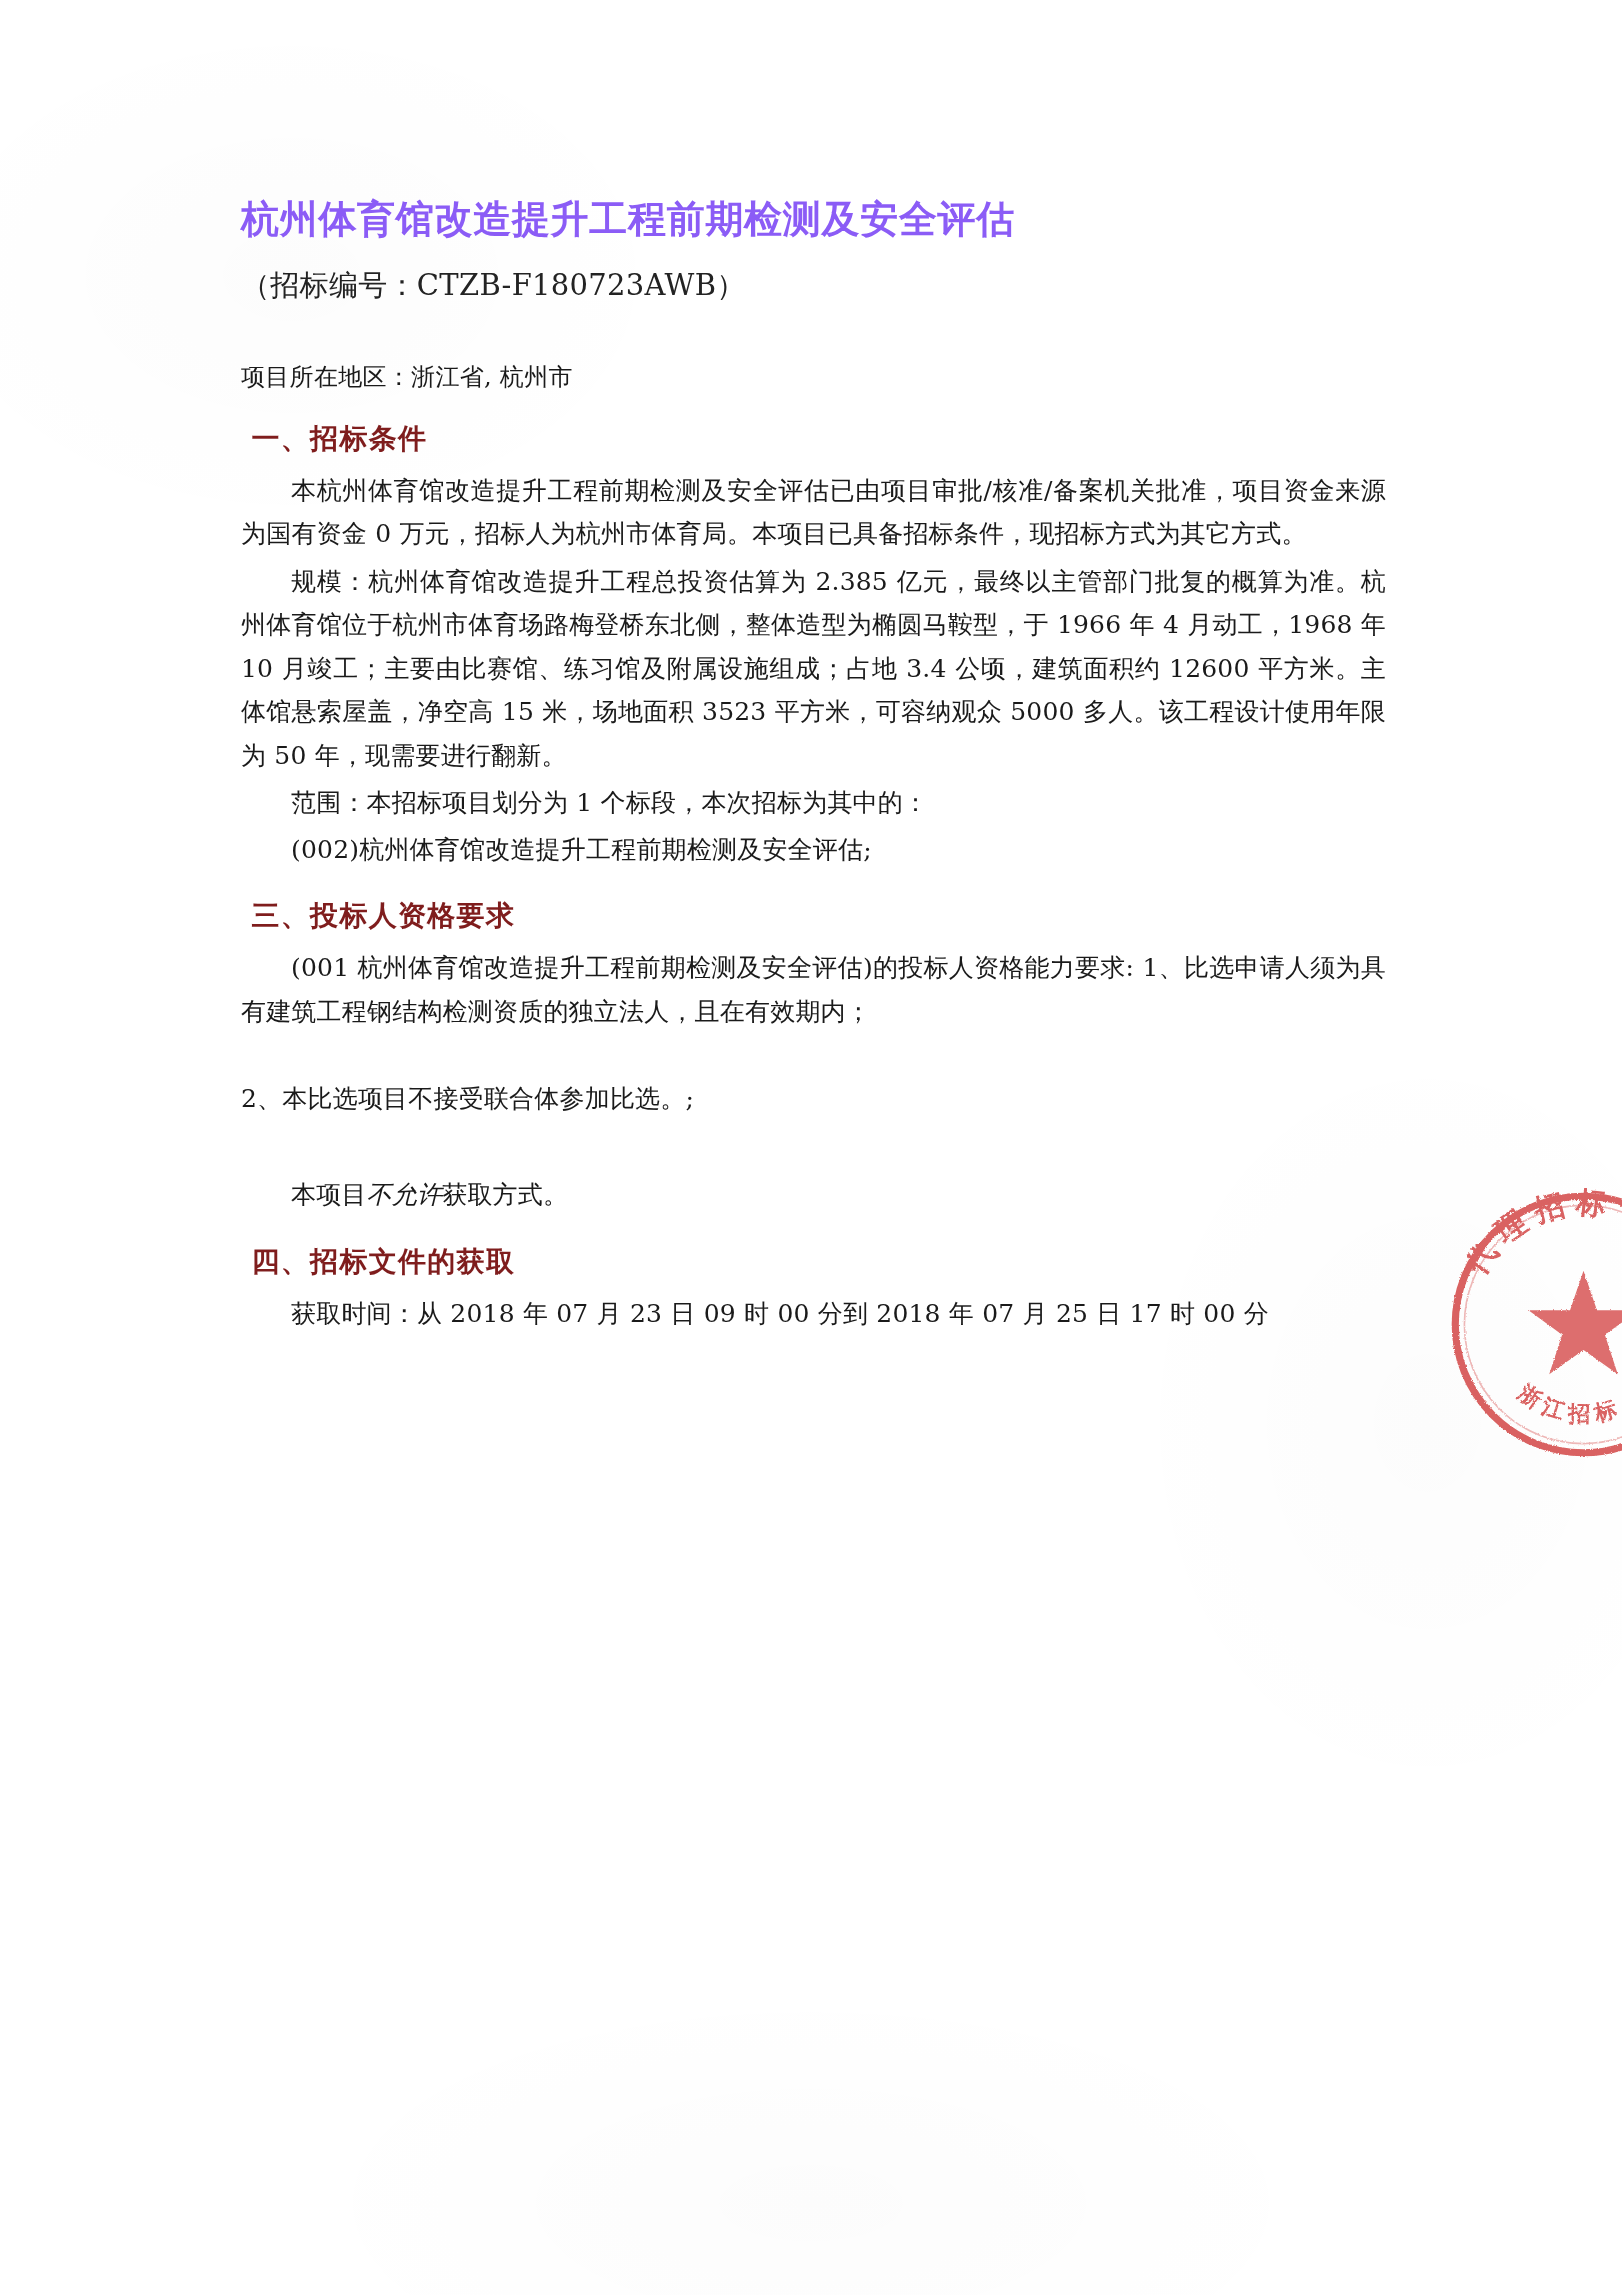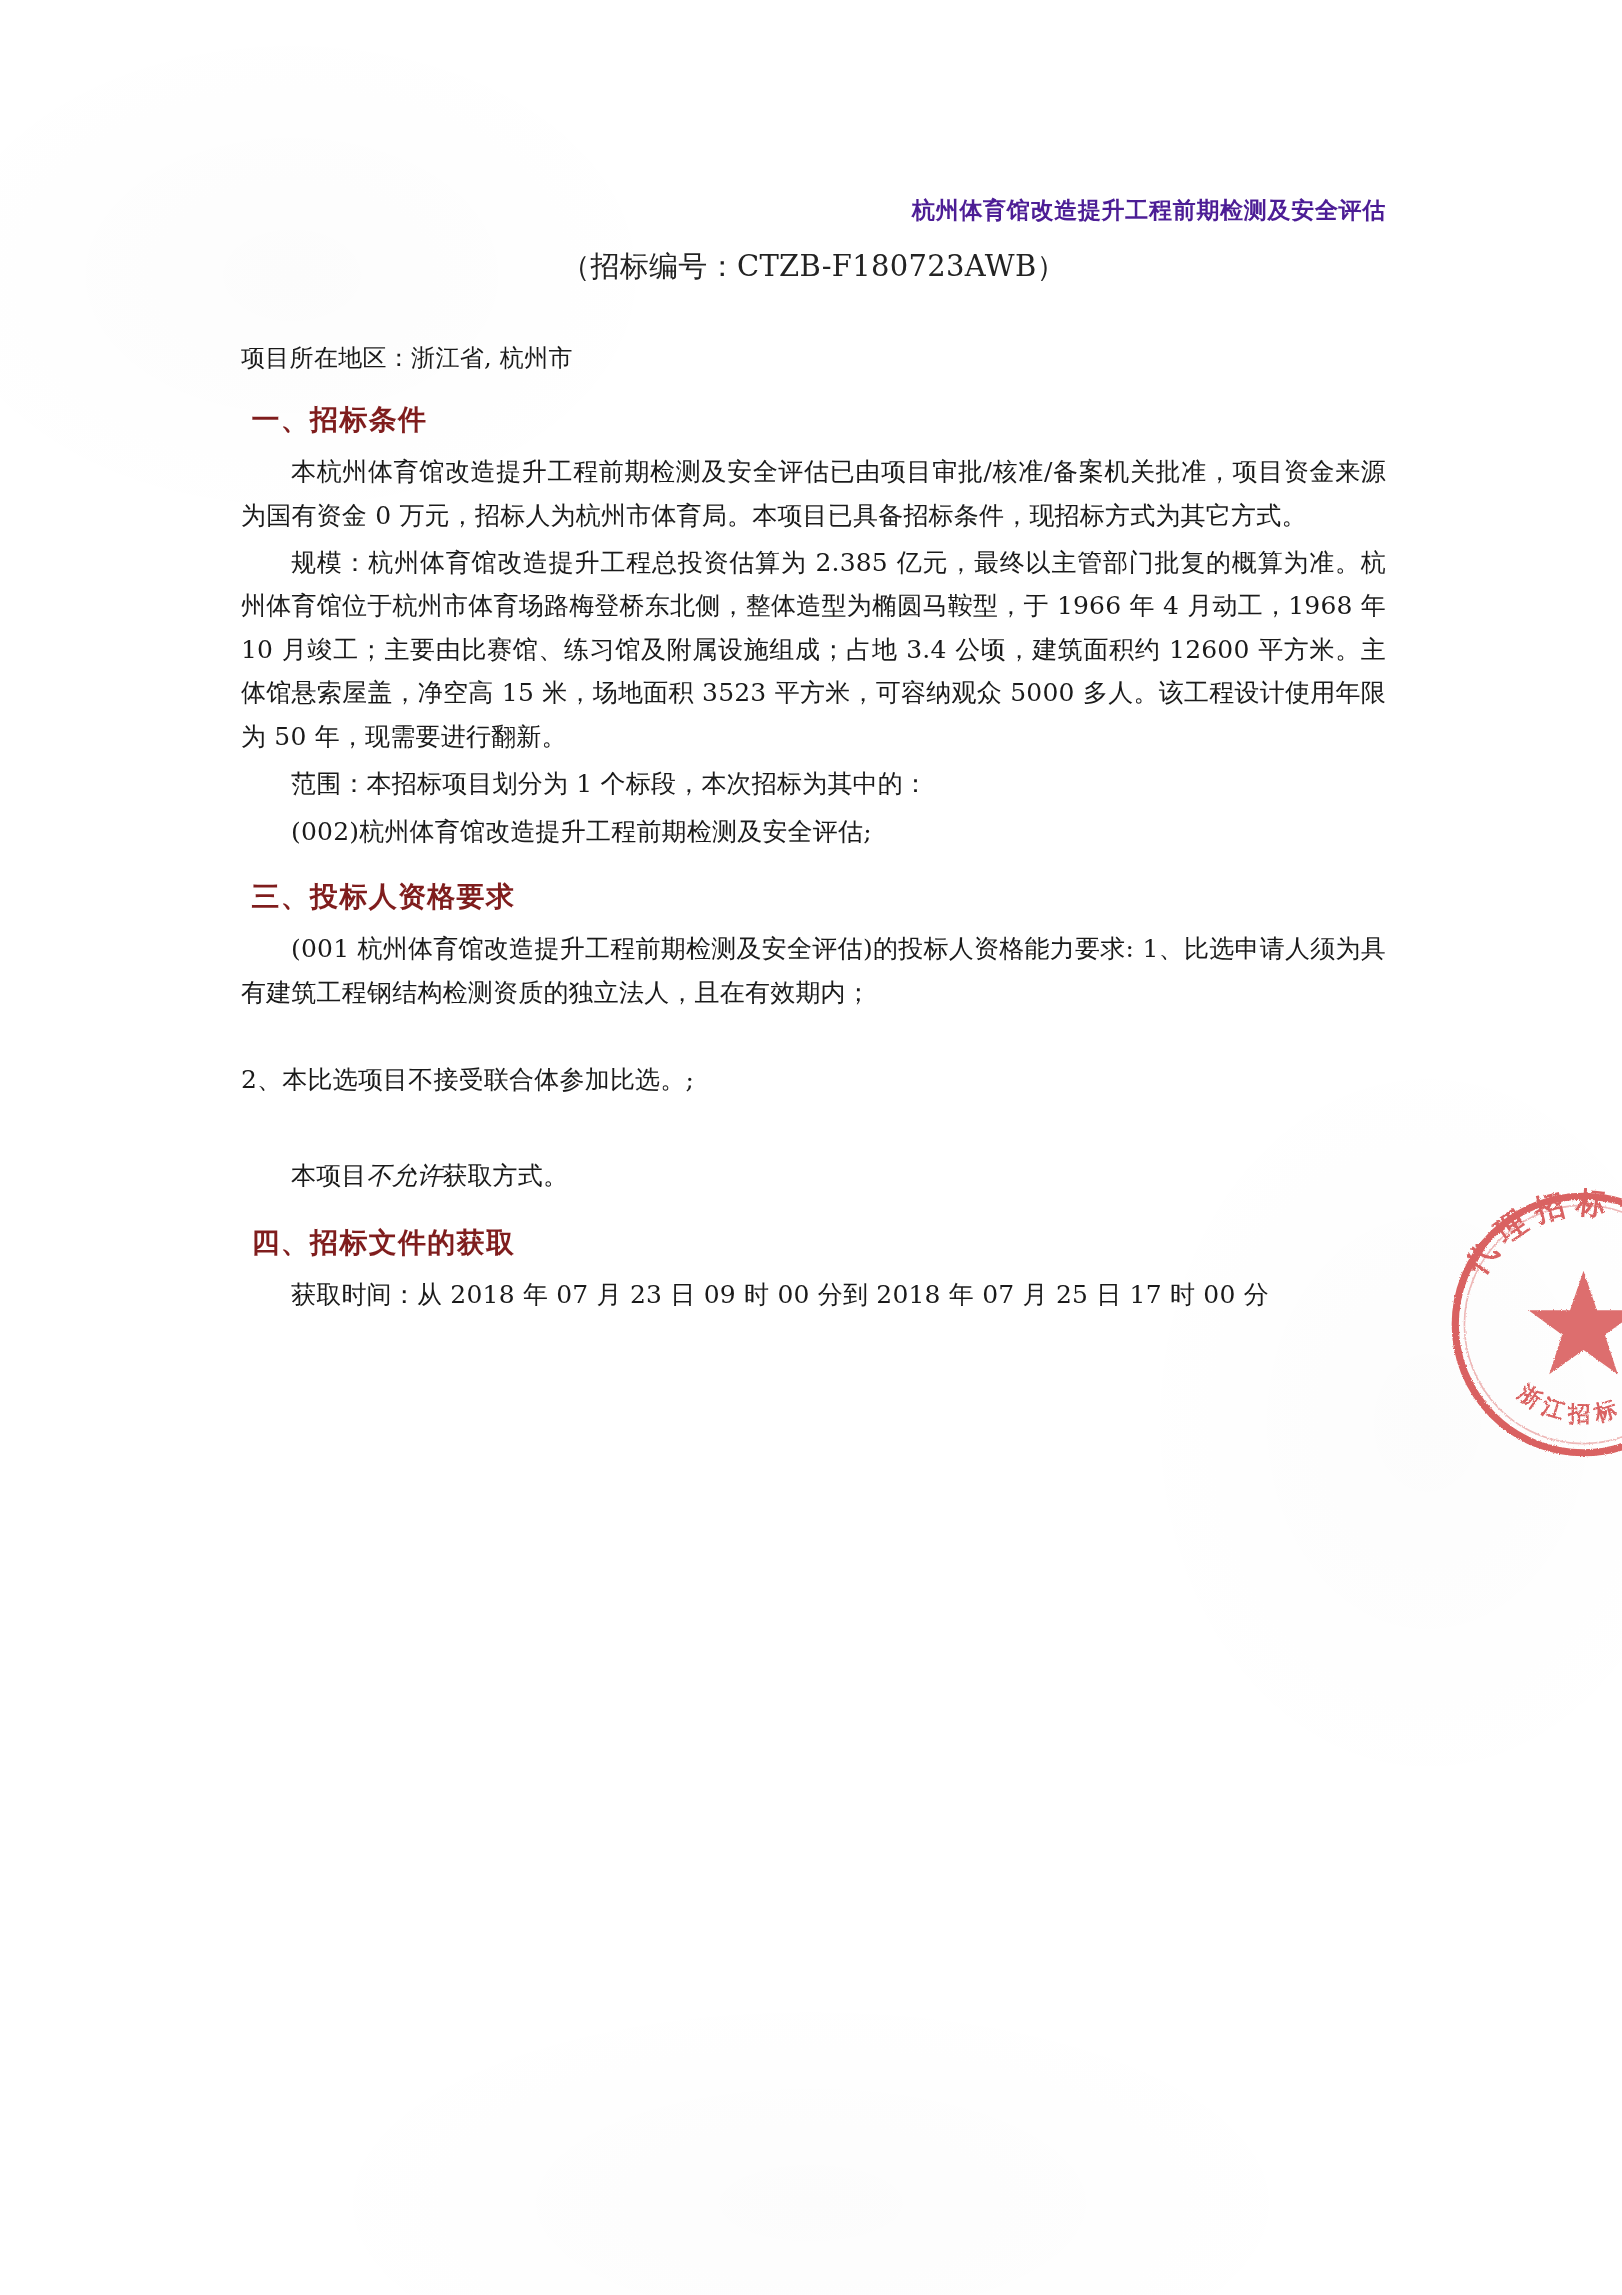--- a/index.html
+++ b/index.html
@@ -31,31 +31,31 @@
 
   .content {
     position: absolute;
     left: 241px;
     top: 0;
     width: 1145px;
   }
 
   
   .doc-title {
-    text-align: right;
+    text-align: left;
     font-family: "DejaVu Sans", "Liberation Sans", sans-serif;
     font-weight: 700;
-    font-size: 23px;
+    font-size: 38px;
     line-height: 1.25;
     letter-spacing: 0.7px;
-    color: #4c1d95;
+    color: #8b5cf6;
     margin-top: 196px;
   }
   .doc-subtitle {
-    text-align: center;
+    text-align: left;
     font-family: "DejaVu Serif", "Liberation Serif", serif;
     font-size: 29px;
     line-height: 1.3;
     letter-spacing: 0.3px;
     color: #232323;
     margin-top: 23.6px;
   }
 
   
   .region-line {

